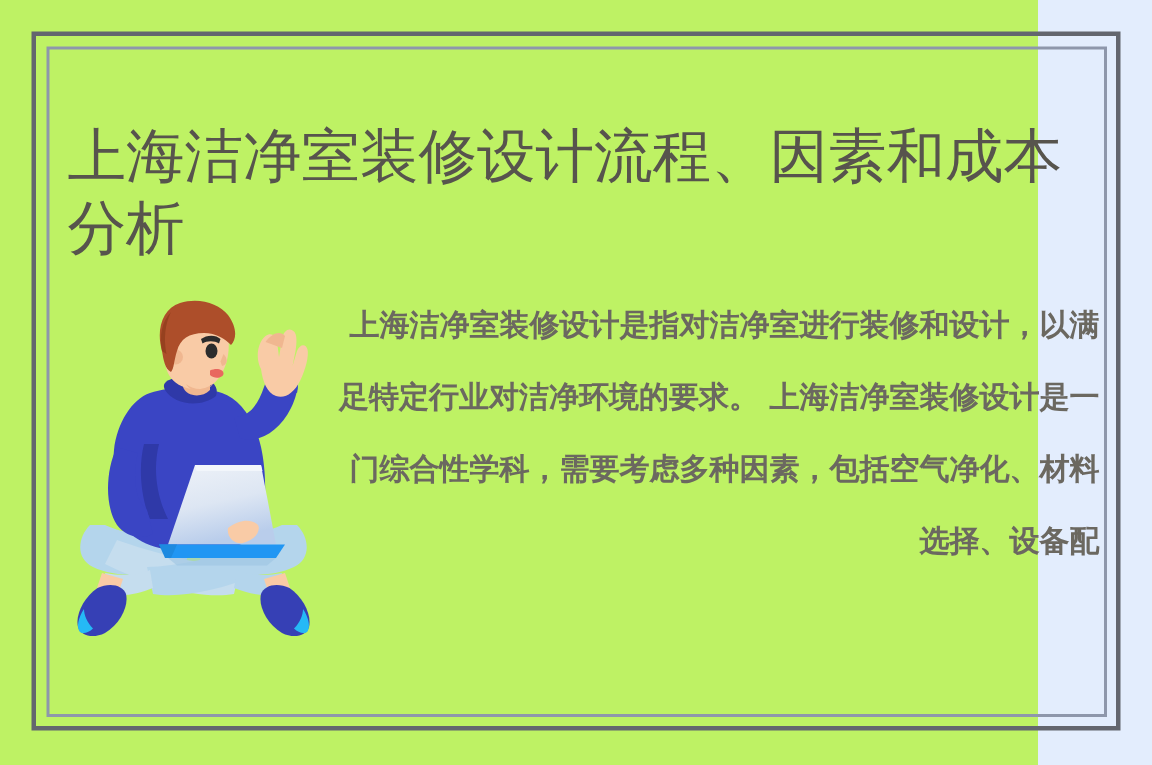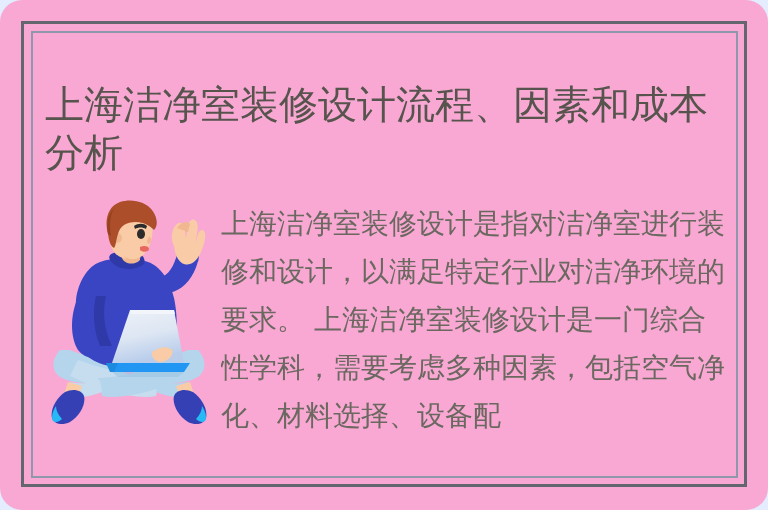--- a/index.html
+++ b/index.html
@@ -10,25 +10,24 @@
   body {
     width: 768px;
     height: 510px;
     overflow: hidden;
     background: #e3edfd;
     font-family: "DejaVu Sans", "Liberation Sans", sans-serif;
   }
 
   #page {
     position: relative;
-    width: 768px;
+    width: 692px;
     height: 510px;
-    background: #f9a8d4;
+    background: #bef264;
     box-sizing: border-box;
-    border-radius: 22px;
   }
 
   
   #outer-frame {
     position: absolute;
     left: 21px;
     top: 21px;
     width: 726px;
     height: 466px;
     border: 3px solid #63666e;
@@ -67,25 +66,25 @@
     height: 225px;
   }
   #illustration svg { display: block; }
 
   
   #article-body {
     position: absolute;
     left: 221px;
     top: 172px;
     width: 512px;
-    font-size: 28px;
+    font-size: 20px;
     line-height: 48px;
     color: #6b6860;
-    font-weight: 400;
-    text-align: left;
+    font-weight: 700;
+    text-align: right;
     overflow: hidden;
     max-height: 245px;
   }
 </style>
 </head>
 <body>
 
 <div id="page">
 
   <div id="outer-frame"></div>

